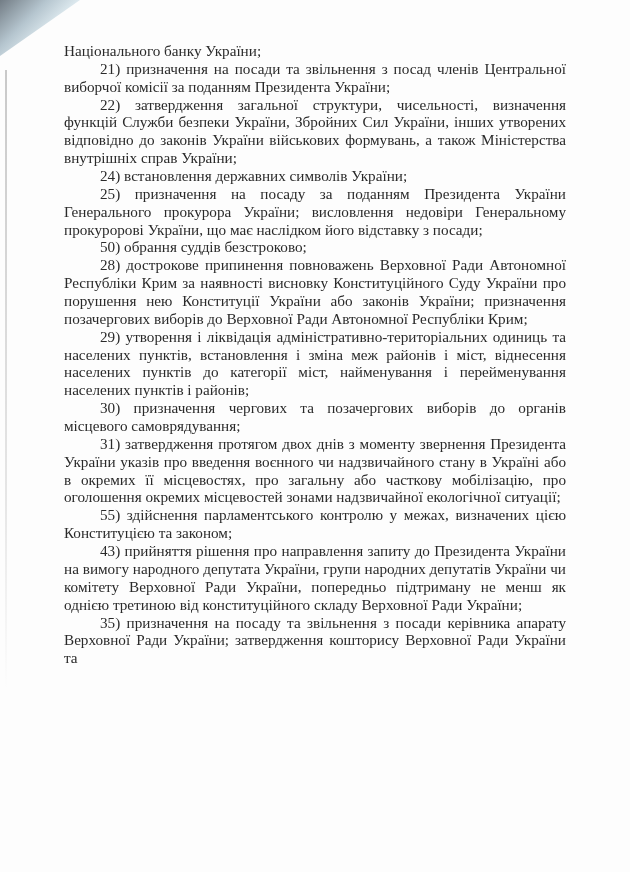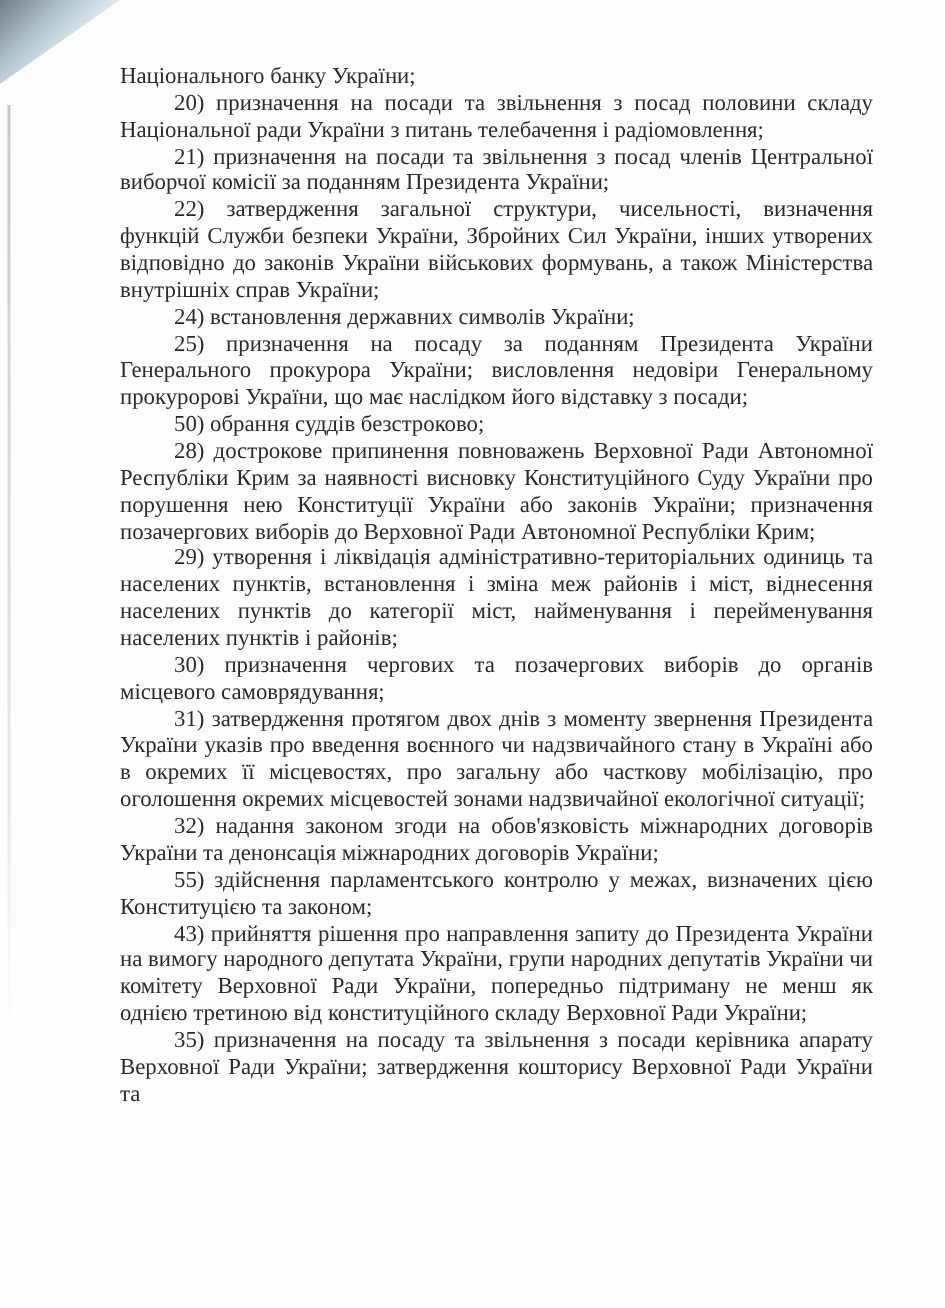--- a/index.html
+++ b/index.html
@@ -14,43 +14,41 @@
     background: linear-gradient(135deg, #5a6670 0%, #a9bcc7 35%, #dbe9ef 60%, rgba(253,253,253,0) 100%);
     clip-path: polygon(0 0, 100% 0, 0 100%);
     opacity: 0.85;
   }
   .edge-line {
     position: absolute; left: 5px; top: 70px; width: 2px; height: 620px;
     background: linear-gradient(to bottom, #c9c9c9, #e6e6e6 70%, rgba(240,240,240,0));
   }
   .page-text {
     position: absolute; left: 64px; top: 42px; width: 502px;
-    font-size: 15.2px; line-height: 17.86px; margin-left: 16px;
+    font-size: 15.2px; line-height: 17.86px;
   }
   .p { margin: 0; text-align: justify; text-align-last: left; }
   .p.indent { text-indent: 36px; }
   .p.lead { text-indent: 0; }
 </style>
 </head>
 <body>
 
 <div class="corner-shade"></div>
 <div class="edge-line"></div>
 
 <div class="page-text">
   <p class="p lead">Національного банку України;</p>
   <div id="items">
-      <p class="p indent"><span>20)</span> <span>призначення на посади та звільнення з посад половини складу Національної ради України з питань телебачення і радіомовлення;</span></p>
       <p class="p indent"><span>21)</span> <span>призначення на посади та звільнення з посад членів Центральної виборчої комісії за поданням Президента України;</span></p>
       <p class="p indent"><span>22)</span> <span>затвердження загальної структури, чисельності, визначення функцій Служби безпеки України, Збройних Сил України, інших утворених відповідно до законів України військових формувань, а також Міністерства внутрішніх справ України;</span></p>
       <p class="p indent"><span>24)</span> <span>встановлення державних символів України;</span></p>
       <p class="p indent"><span>25)</span> <span>призначення на посаду за поданням Президента України Генерального прокурора України; висловлення недовіри Генеральному прокуророві України, що має наслідком його відставку з посади;</span></p>
       <p class="p indent"><span>50)</span> <span>обрання суддів безстроково;</span></p>
       <p class="p indent"><span>28)</span> <span>дострокове припинення повноважень Верховної Ради Автономної Республіки Крим за наявності висновку Конституційного Суду України про порушення нею Конституції України або законів України; призначення позачергових виборів до Верховної Ради Автономної Республіки Крим;</span></p>
       <p class="p indent"><span>29)</span> <span>утворення і ліквідація адміністративно-територіальних одиниць та населених пунктів, встановлення і зміна меж районів і міст, віднесення населених пунктів до категорії міст, найменування і перейменування населених пунктів і районів;</span></p>
       <p class="p indent"><span>30)</span> <span>призначення чергових та позачергових виборів до органів місцевого самоврядування;</span></p>
       <p class="p indent"><span>31)</span> <span>затвердження протягом двох днів з моменту звернення Президента України указів про введення воєнного чи надзвичайного стану в Україні або в окремих її місцевостях, про загальну або часткову мобілізацію, про оголошення окремих місцевостей зонами надзвичайної екологічної ситуації;</span></p>
-      <p class="p indent"><span>32)</span> <span>надання законом згоди на обов'язковість міжнародних договорів України та денонсація міжнародних договорів України;</span></p>
       <p class="p indent"><span>55)</span> <span>здійснення парламентського контролю у межах, визначених цією Конституцією та законом;</span></p>
       <p class="p indent"><span>43)</span> <span>прийняття рішення про направлення запиту до Президента України на вимогу народного депутата України, групи народних депутатів України чи комітету Верховної Ради України, попередньо підтриману не менш як однією третиною від конституційного складу Верховної Ради України;</span></p>
       <p class="p indent"><span>35)</span> <span>призначення на посаду та звільнення з посади керівника апарату Верховної Ради України; затвердження кошторису Верховної Ради України та</span></p>
     </div>
 </div>
 
 </body></html>

